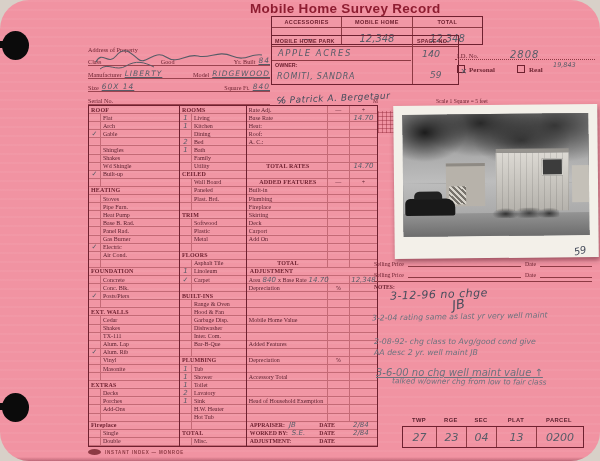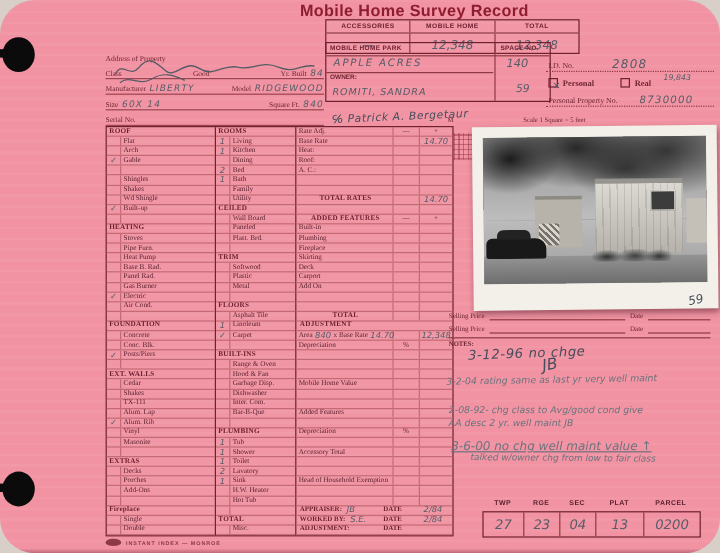--- a/index.html
+++ b/index.html
@@ -27,21 +27,21 @@
   .sval .scell{height:16px;font-size:10px;display:flex;align-items:flex-end;justify-content:center;}
   .scell{flex:1;border-right:1px solid #8d3a44;box-sizing:border-box;}
   .scell:last-child{border-right:none;}
   .shead{border-bottom:1px solid #8d3a44;}
 
   
   .prop{position:absolute;left:88px;top:42px;width:182px;font-size:6.2px;}
   .prow{display:flex;align-items:flex-end;border-bottom:1px solid #9c4450;height:13px;box-sizing:border-box;}
   .prow .lab{white-space:nowrap;padding-right:3px;}
   .prow .fill{flex:1;}
-  .pv{font-size:7.5px;letter-spacing:1px;white-space:nowrap;}
+  .pv{font-size:7.5px;letter-spacing:1px;white-space:nowrap;text-decoration:underline;}
   .addr{height:11px;border-bottom:none;}
   .scribble{position:absolute;left:4px;top:2px;pointer-events:none;}
 
   
   .park{position:absolute;left:271px;top:35px;width:188px;height:50px;border:1.3px solid #6f2130;box-sizing:border-box;}
   .park .vline{position:absolute;top:0;bottom:0;left:140px;width:0;border-left:1px solid #8d3a44;}
   .phead{position:absolute;left:0;top:0;right:0;height:10px;border-bottom:1px solid #8d3a44;
          font-family:"Liberation Sans",sans-serif;font-weight:bold;font-size:5.4px;letter-spacing:.3px;color:#6f2130;}
   .phead .a{position:absolute;left:3px;top:2px;} .phead .b{position:absolute;left:145px;top:2px;}
   .pown{position:absolute;left:0;top:24px;right:47px;height:9px;border-top:1px solid #8d3a44;
@@ -242,25 +242,20 @@
       <span class="idnote hand">19,843</span>
     </div>
     <div class="chkrow">
       <span class="box bx1">
           <span class="xmark hand">✕</span>
         </span>
       <span class="chklab cl1">Personal</span>
       <span class="box bx2"></span>
       <span class="chklab cl2">Real</span>
     </div>
-    <div class="idrow">
-      <span class="idlab print">Personal Property No.</span>
-      <span class="dotline"></span>
-      <span class="ppnv hand">8730000</span>
-    </div>
   </div>
 
   <div class="sketchline" style="left:373px;">M</div>
   <div class="sketchline" style="left:436px;">Scale 1 Square = 5 feet</div>
   <div class="gridpatch"></div>
 
   <div class="mtable">
     <div class="mcol colA">
         <div class="trow thdr">
           <div class="tlbl hdrtxt ctr">ROOF</div>

